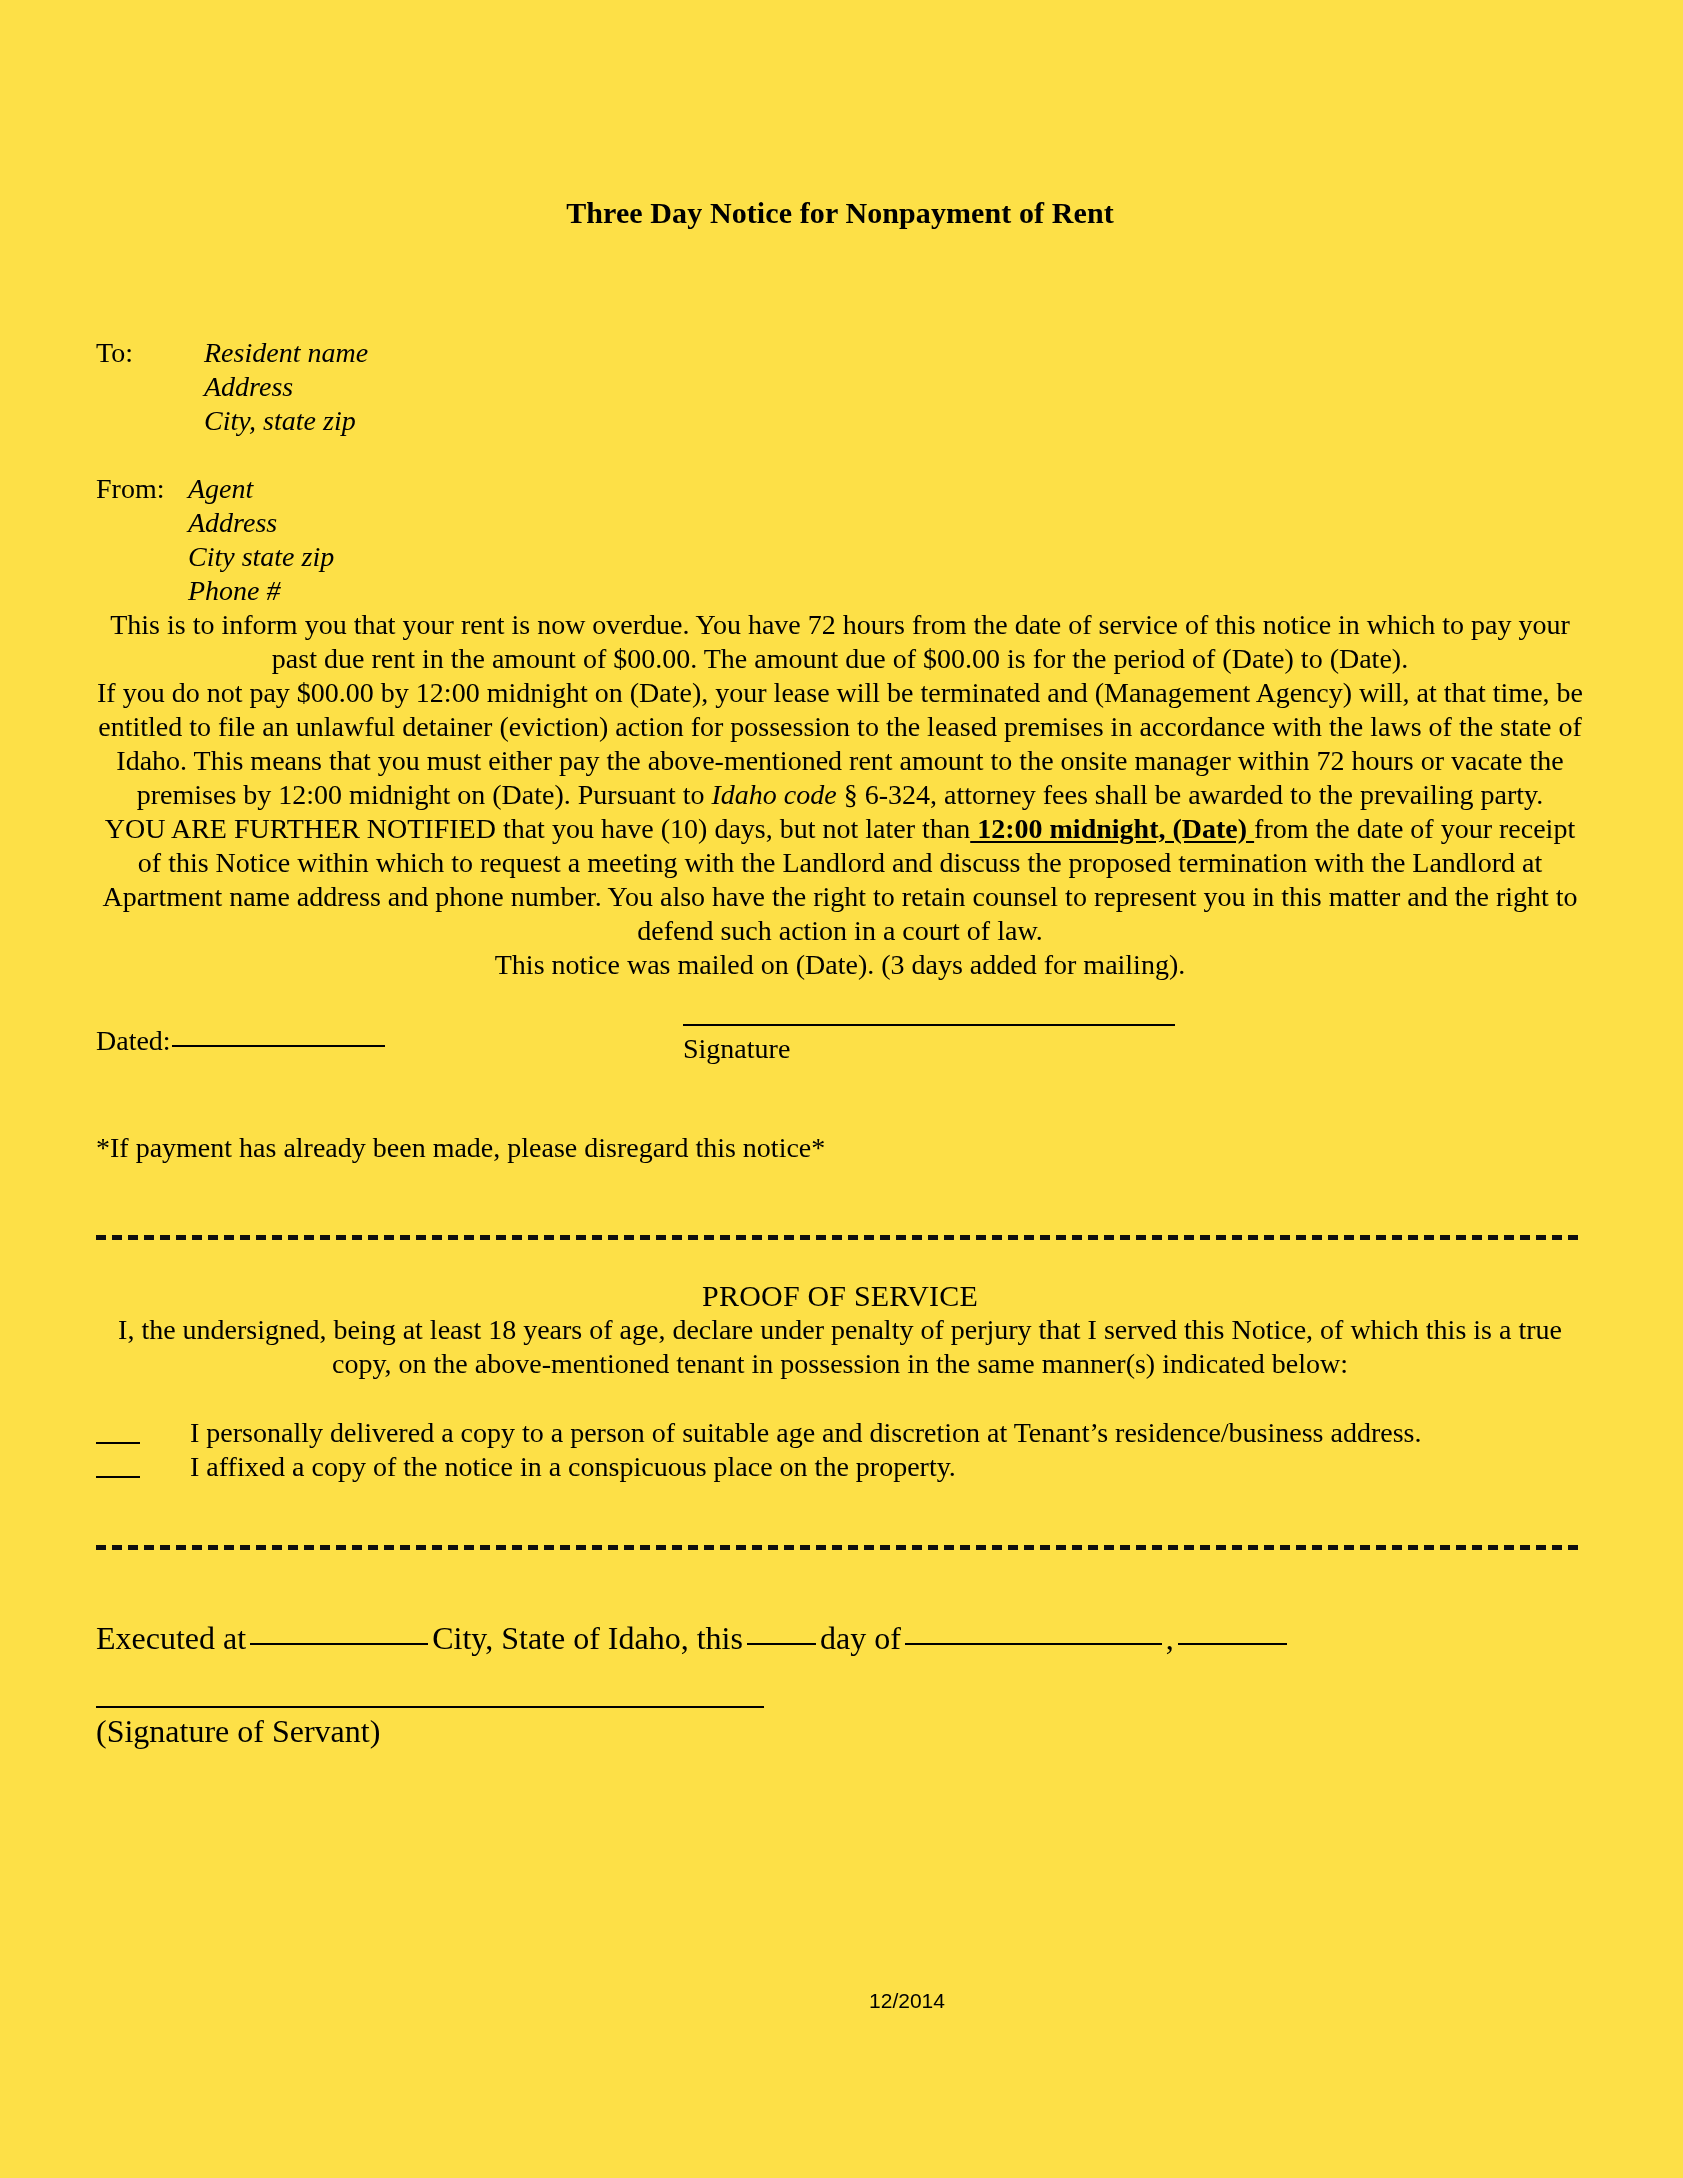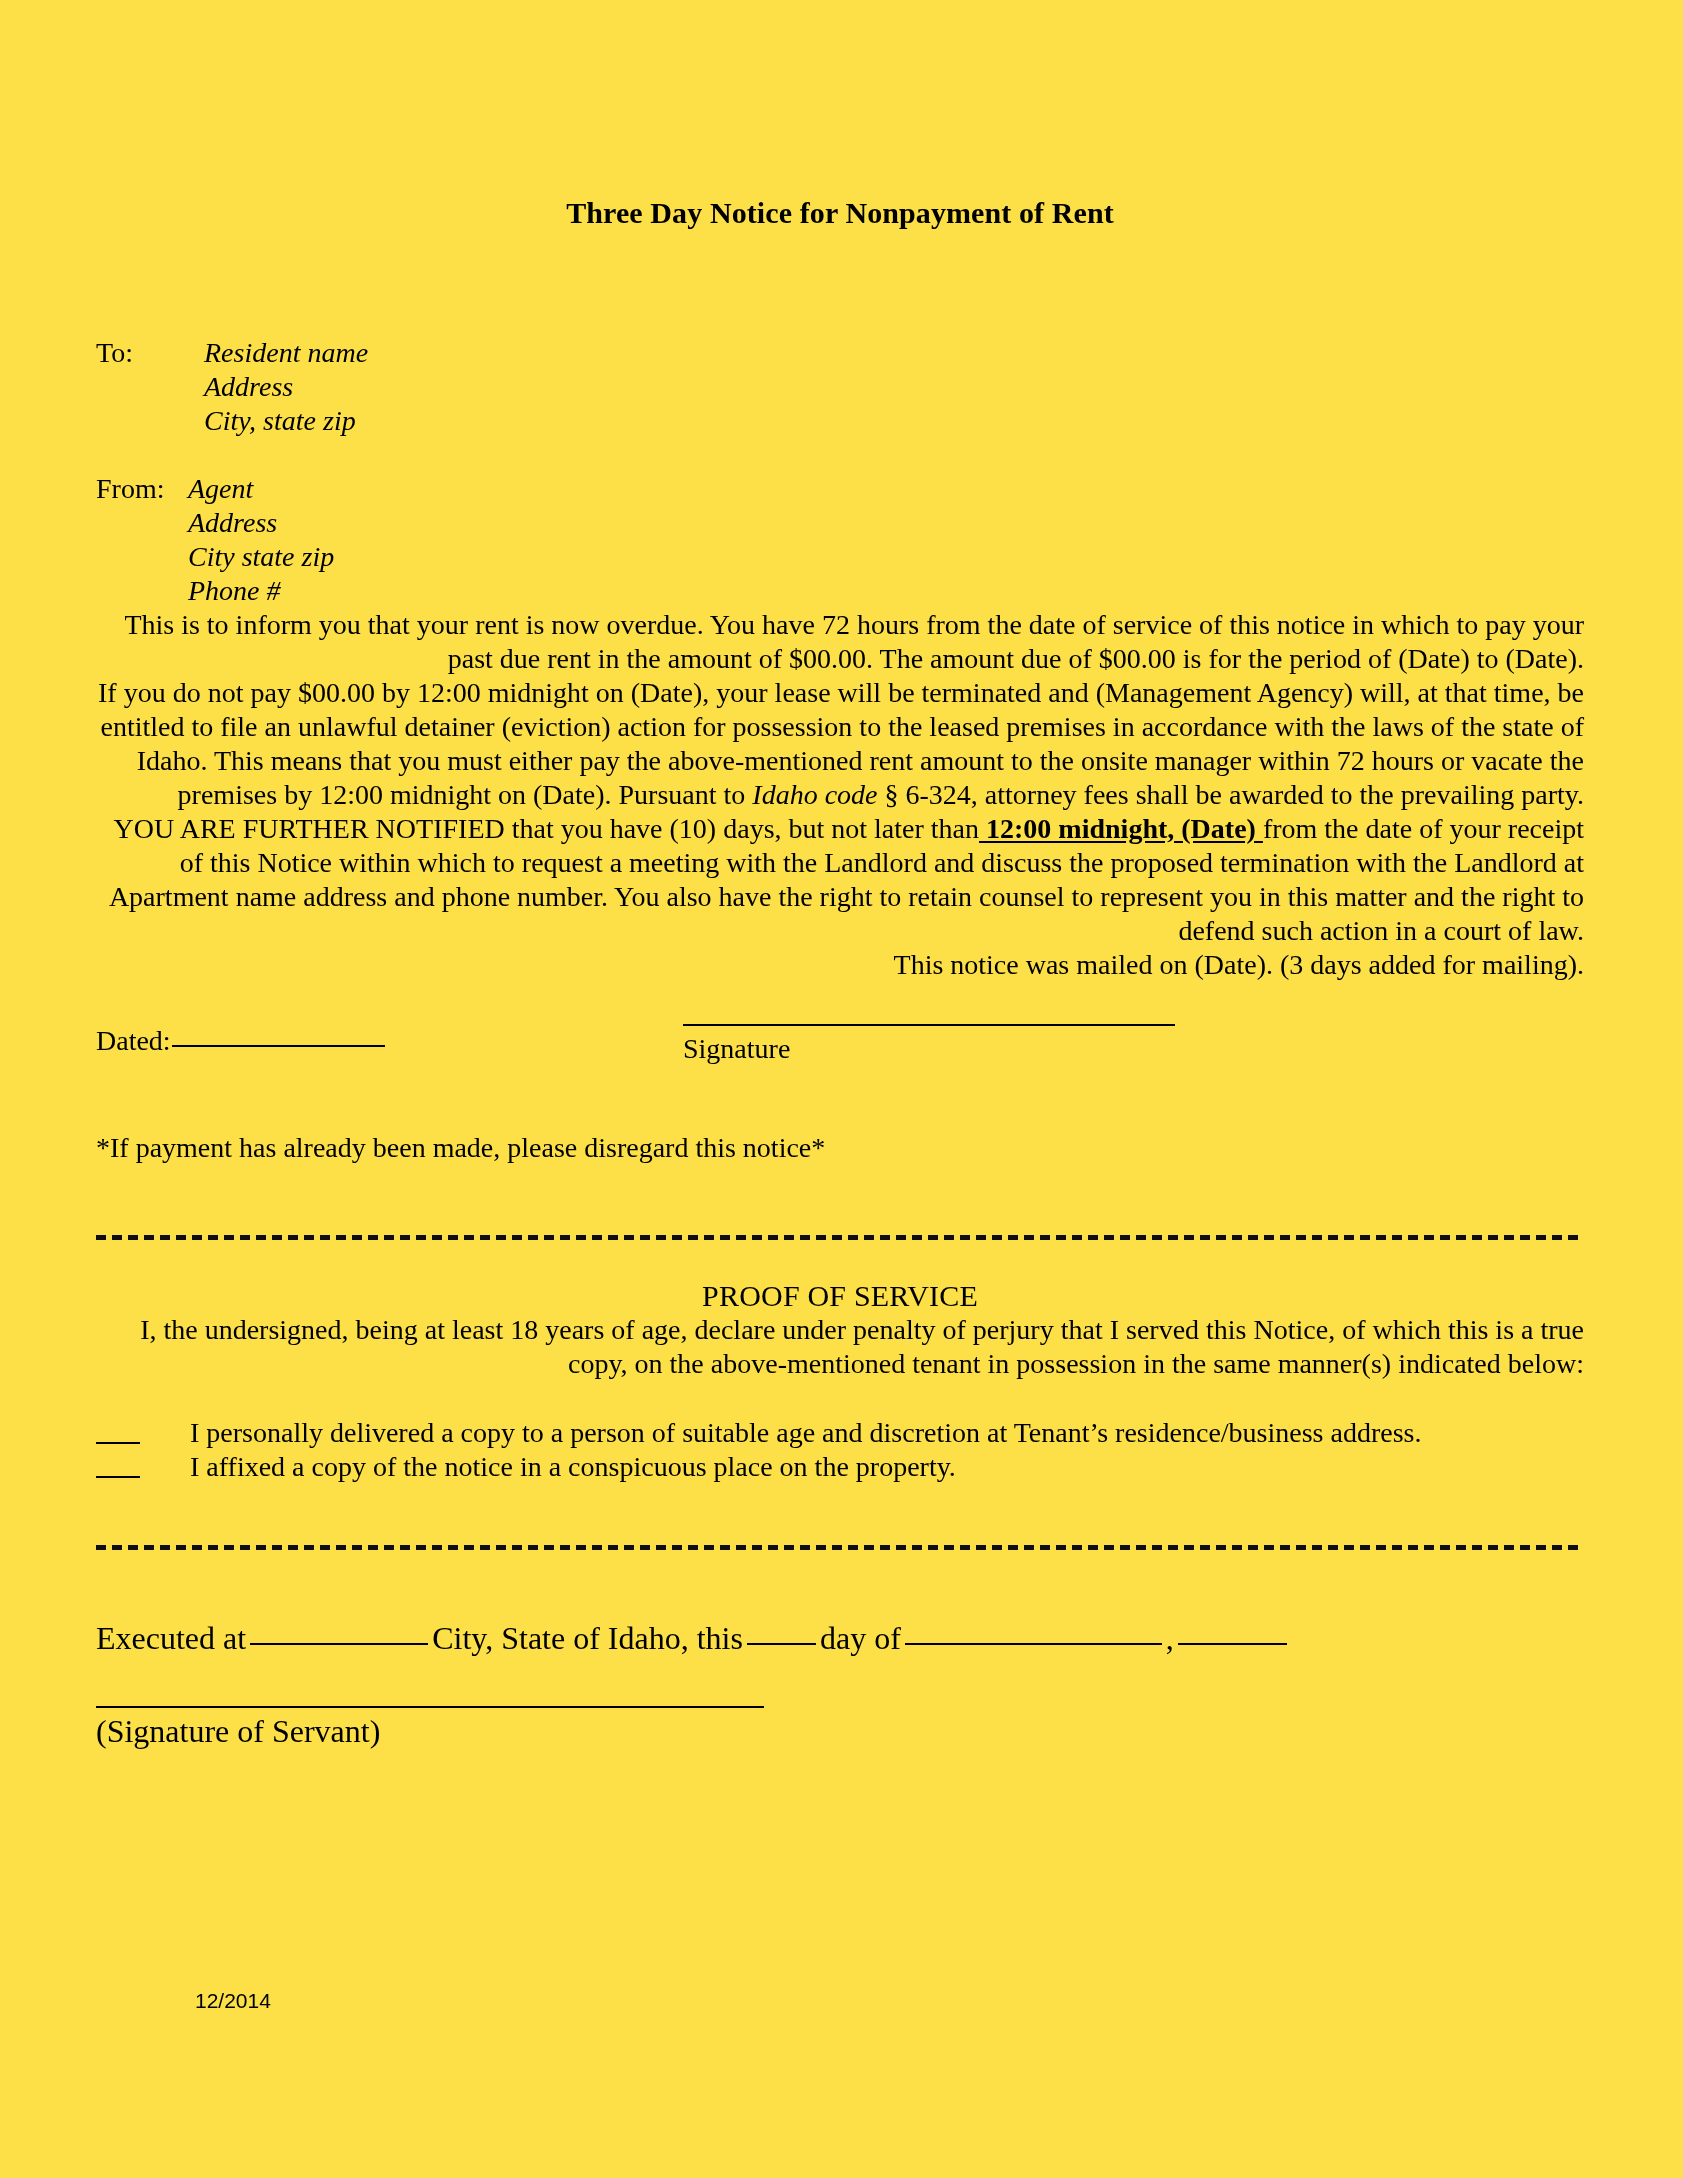--- a/index.html
+++ b/index.html
@@ -60,21 +60,21 @@
   }
 
   #to-block  { margin-top: 104px; gap: 16px; }
   #from-block { margin-top: 34px; }
 
   
   p.body-par {
     font-size: 28px;
     line-height: 34px;
     margin: 0;
-    text-align: right;
+    text-align: center;
   }
   .par-gap     { margin-top: 31px; }
   .par-gap-sm  { margin-top: 29px; }
 
   .ital { font-style: italic; }
   .bold-ul {
     font-weight: bold;
     text-decoration: underline;
     text-underline-offset: 3px;
   }
@@ -202,21 +202,21 @@
     margin-top: 6px;
     font-size: 32px;
     line-height: 34px;
   }
 
   .footer-date {
     position: absolute;
     right: 0;
     top: 1988px;
     width: 1488px;
-    text-align: left;
+    text-align: center;
     font-family: "Liberation Sans", "DejaVu Sans", sans-serif;
     font-size: 21px;
     line-height: 26px;
     padding-right: 64px;
     box-sizing: border-box;
   }
 </style>
 </head>
 <body>
 

